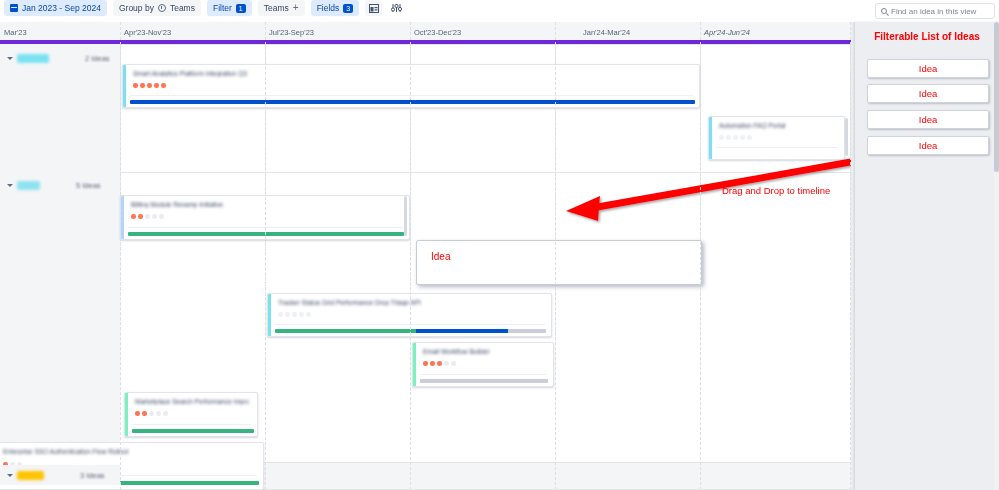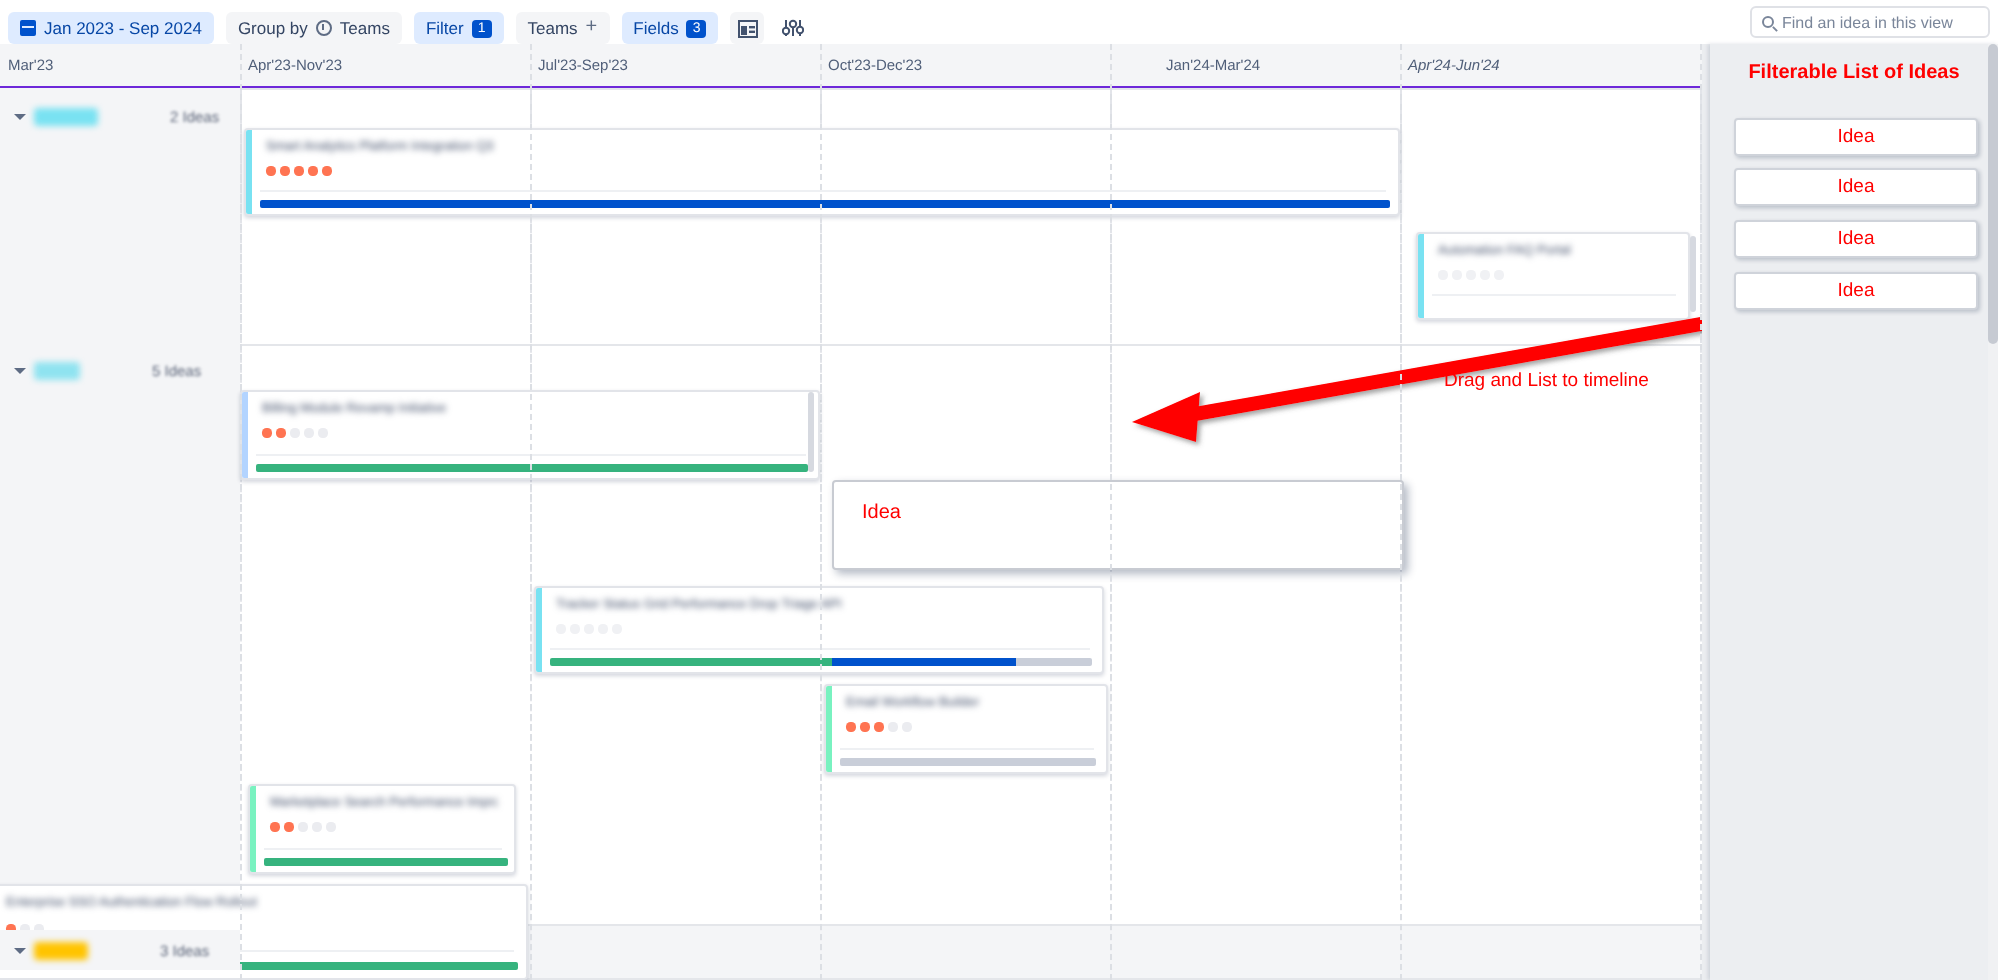--- a/index.html
+++ b/index.html
@@ -8,21 +8,21 @@
     font-family: "Liberation Sans", sans-serif;
     background: #ffffff;
     overflow: hidden;
   }
   #app { position: relative; width: 999px; height: 490px; }
 
   
   .toolbar {
     position: absolute; left: 0; top: 0; width: 999px; height: 22px;
     background: #ffffff;
-    display: flex; align-items: flex-end; gap: 6px;
+    display: flex; align-items: flex-start; gap: 6px;
     padding-left: 4px;
   }
   .tb-btn {
     display: flex; align-items: center; gap: 4px;
     height: 16px; padding: 0 6px;
     border-radius: 3px;
     font-size: 8.5px; color: #344563;
     white-space: nowrap; cursor: pointer;
     background: #f4f5f7;
   }
@@ -80,21 +80,21 @@
   .mag::after {
     content: ""; position: absolute; right: -2.5px; bottom: -2px;
     width: 3px; height: 1px; background: #7a869a;
     transform: rotate(45deg);
   }
 
   
   .tl-header {
     position: absolute; left: 0; top: 22px; width: 851px; height: 22px;
     background: #f4f5f7;
-    border-bottom: 1px solid #6d28d9;
+    border-bottom: 4px solid #6d28d9;
   }
   .tl-col-label {
     position: absolute; top: 6px;
     font-size: 7.5px; color: #505f79;
     white-space: nowrap;
   }
   .tl-vline {
     position: absolute; top: 22px; width: 0;
     border-left: 1px dashed #dcdfe4; height: 468px;
   }
@@ -459,21 +459,21 @@
     <defs>
       <filter id="arrowShadow" x="-20%" y="-20%" width="150%" height="150%">
         <feDropShadow dx="1.5" dy="1.5" stdDeviation="1.2" flood-color="#555" flood-opacity="0.55"></feDropShadow>
       </filter>
     </defs>
     <g filter="url(#arrowShadow)">
       <path d="M918,150 L592,208" stroke="#ff0000" stroke-width="7" stroke-linecap="butt" fill="none"></path>
       <polygon points="566,211 600,196 598,221" fill="#ff0000"></polygon>
     </g>
   </svg>
-  <div class="annot-text" id="drag-annot" style="left: 722px; top: 185px;">Drag and List to timeline</div>
+  <div class="annot-text" id="drag-annot" style="left: 722px; top: 185px;">Drag and Drop to timeline</div>
 
   <div class="right-panel">
     <div class="panel-inner" id="panel-inner">
       <div class="panel-title">Filterable List of Ideas</div>
     <div class="idea-btn" style="top: 37px;">
           <span>Idea</span>
         </div>
         <div class="idea-btn" style="top: 62px;">
           <span>Idea</span>
         </div>

